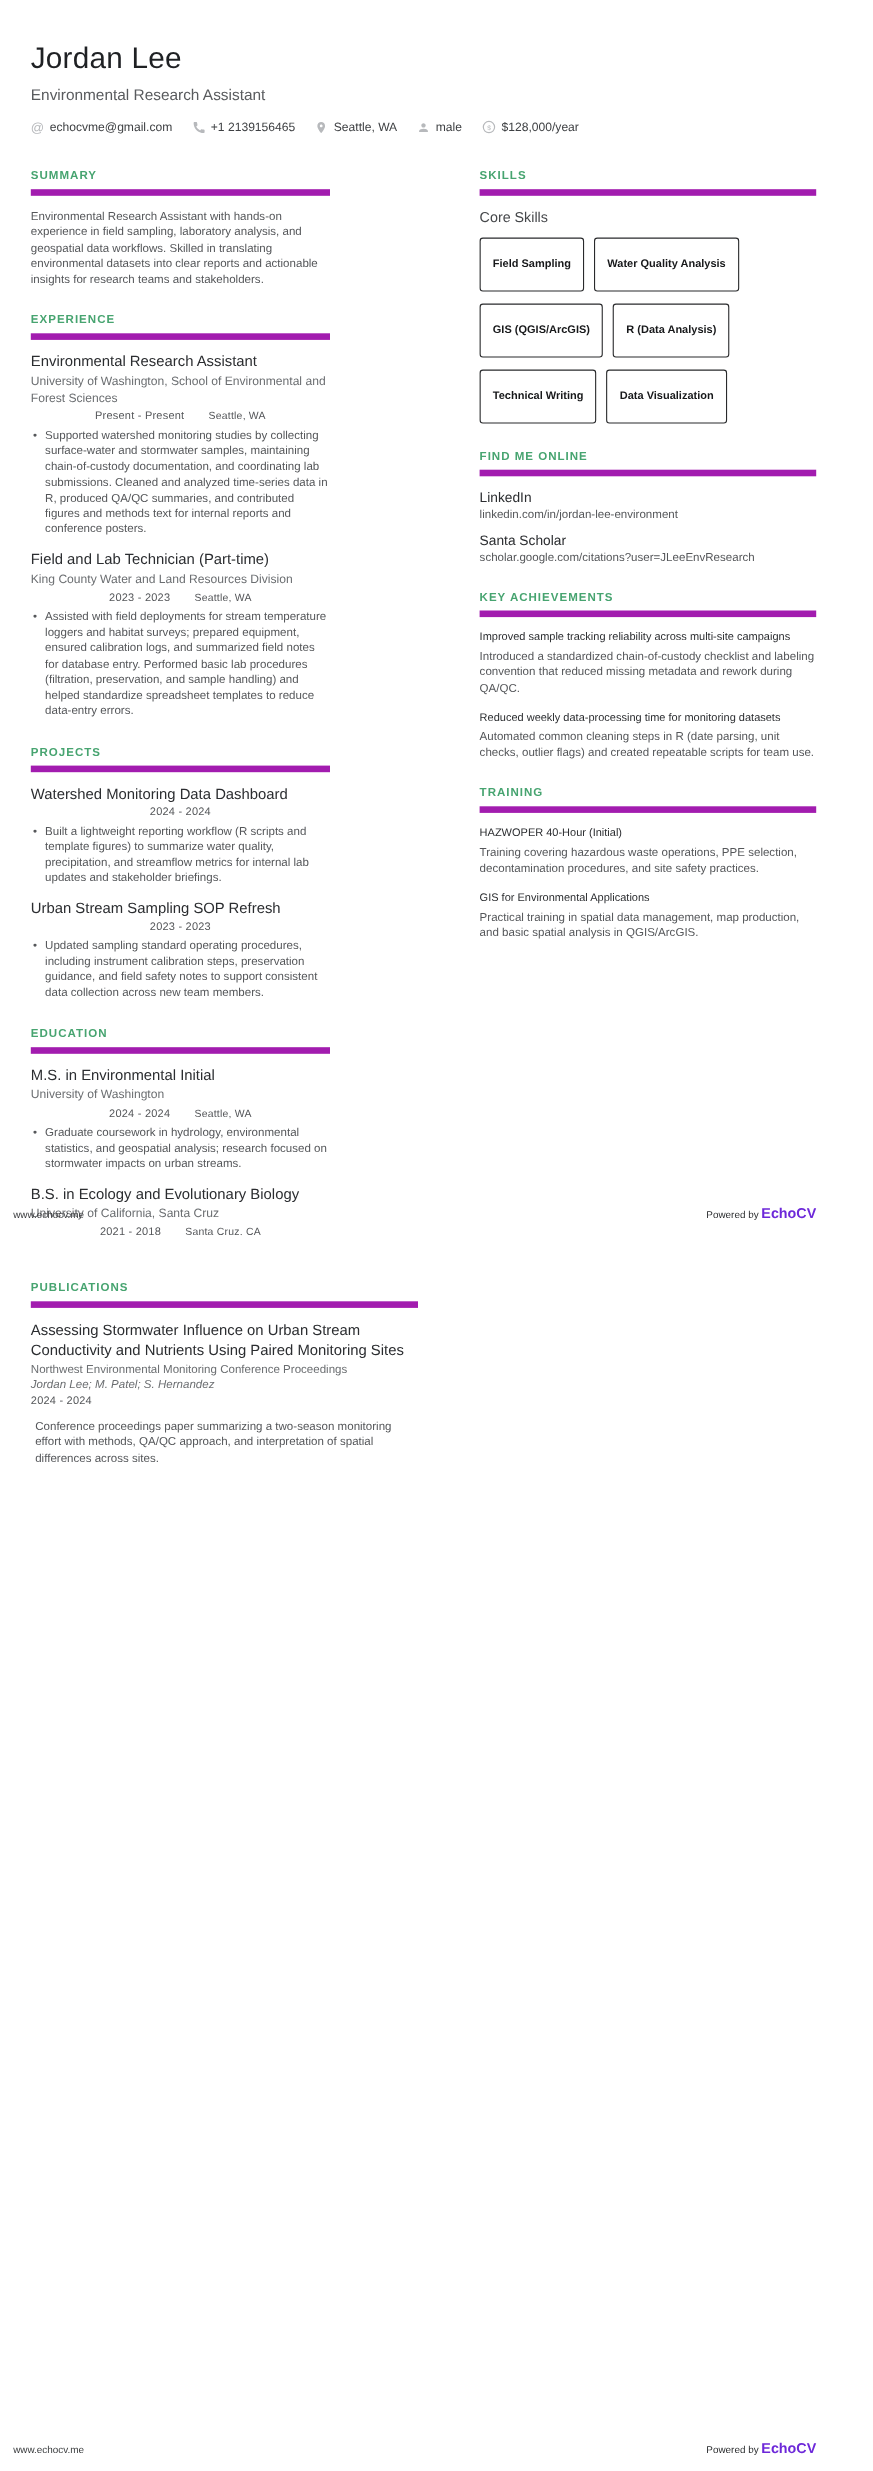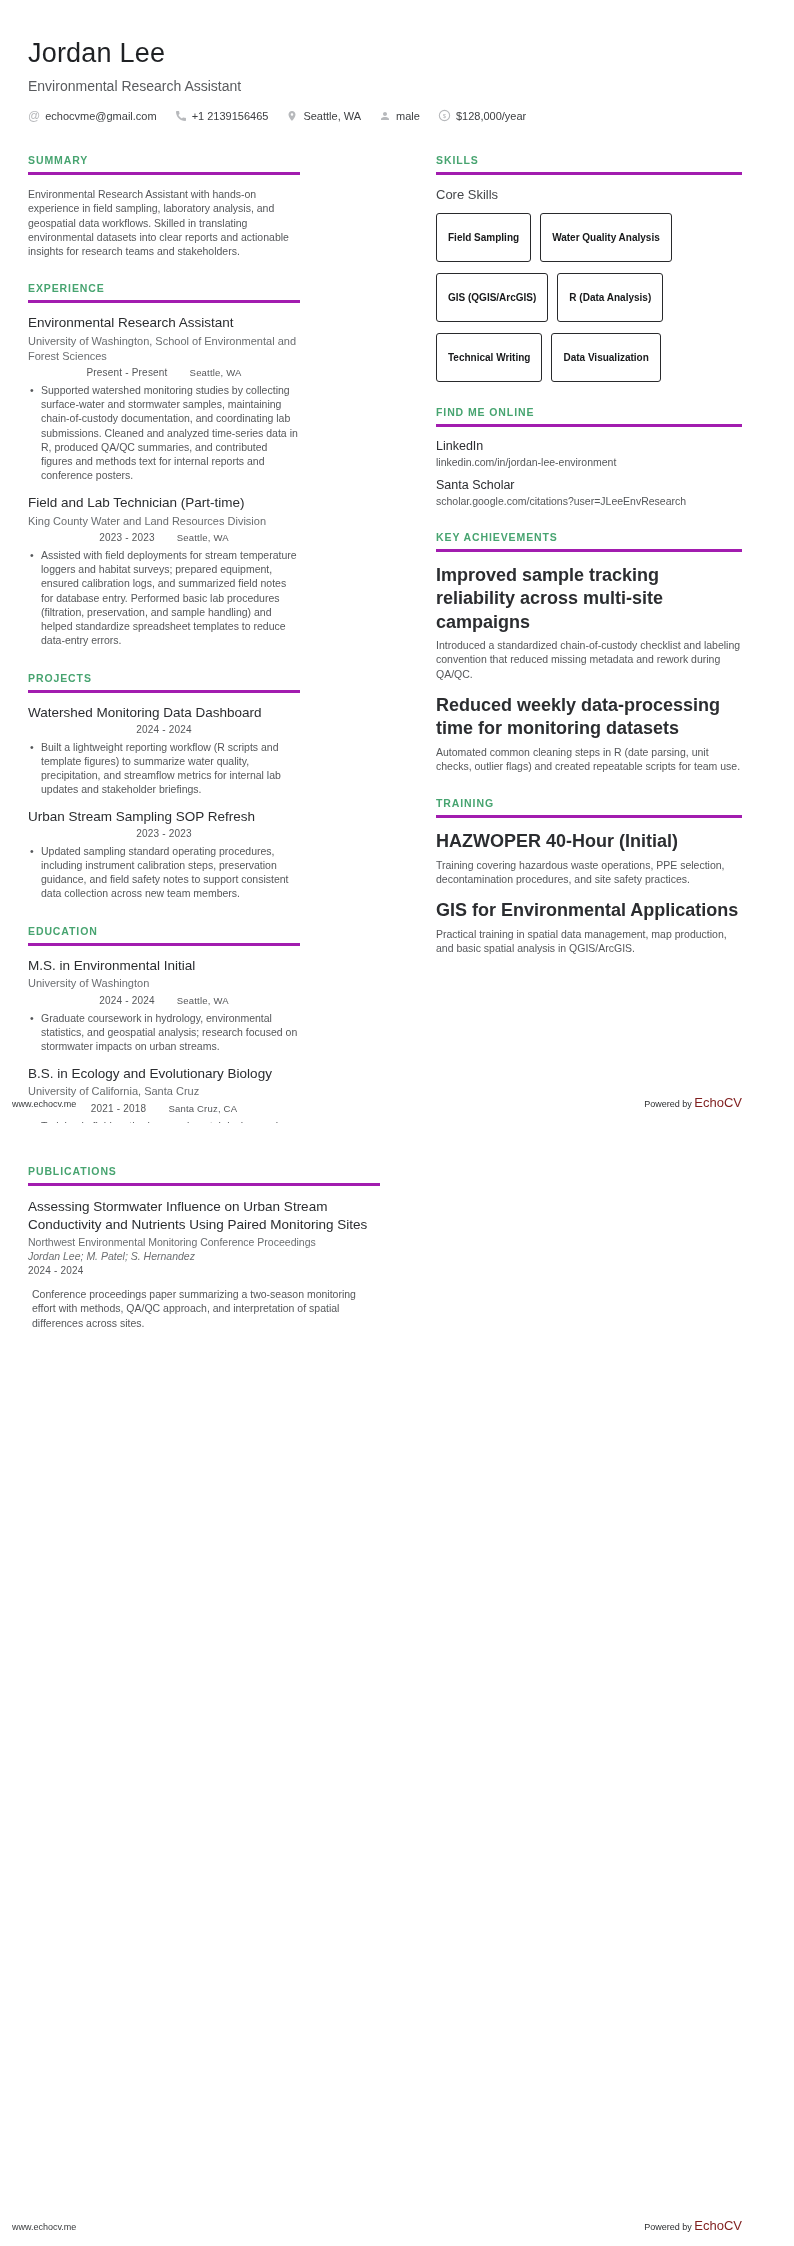--- a/index.html
+++ b/index.html
@@ -41,21 +41,21 @@
   .col-left{width:272px;flex:0 0 272px;}
   .col-right{width:306px;flex:0 0 306px;}
 
   .sec{margin-bottom:24px;}
   .sec-h{
     margin:0 0 12px 0;
     font-size:10.5px;
     font-weight:600;
     letter-spacing:.9px;
     color:#47a470;
-    border-bottom:3px solid #a21caf;
+    border-bottom:6px solid #a21caf;
     padding-bottom:6px;
   }
   .body-text{margin:0;font-size:10.5px;line-height:1.36;color:#55575a;}
 
   .item{margin-bottom:12px;}
   .item-title{margin:0 0 2px 0;font-size:13.5px;font-weight:500;color:#2b2d30;line-height:1.25;}
   .company{font-size:11px;color:#6b6e71;margin-bottom:4px;line-height:1.3;}
   .meta{font-size:10px;color:#55575a;margin-bottom:5px;letter-spacing:.2px;text-align:center;}
   .meta .loc{margin-left:22px;font-size:9.5px;}
   ul.bullets{margin:0;padding:0 0 0 13px;list-style:none;}
@@ -68,39 +68,39 @@
   .badge{
     display:inline-block;border:1px solid #292a2c;border-radius:3px;
     padding:18px 11px;font-size:10px;font-weight:700;color:#17181a;white-space:nowrap;
   }
 
   
   .link-label{font-size:12.5px;color:#2b2d30;margin:1px 0 3px;}
   .link-url{font-size:10.5px;color:#55575a;margin-bottom:10px;}
 
   
-  .ach-title{margin:0 0 4px 0;font-size:18px;font-weight:700;color:#2b2d30;line-height:1.3;}
+  .ach-title{margin:0 0 4px 0;font-size:10px;font-weight:400;color:#2b2d30;line-height:1.3;}
   .ach-desc{margin:0 0 13px 0;font-size:10.5px;line-height:1.36;color:#55575a;}
 
   
   .pub{width:352px;}
   .pub-title{margin:0 0 3px 0;font-size:13.5px;font-weight:500;color:#2b2d30;line-height:1.3;}
   .pub-venue{font-size:10.5px;color:#6b6e71;margin-bottom:2px;}
   .pub-authors{font-size:10.5px;font-style:italic;color:#6b6e71;margin-bottom:3px;}
   .pub-dates{font-size:10px;color:#55575a;letter-spacing:.2px;margin-bottom:11px;}
   .pub-desc{margin:4px;font-size:10.5px;line-height:1.36;color:#55575a;}
 
   
   .page-footer{
     position:absolute;left:12px;right:24px;bottom:13px;
     display:flex;justify-content:space-between;align-items:baseline;
   }
   .site{font-size:9px;color:#393b3d;}
   .powered{font-size:9px;color:#2c2e30;}
-  .brand{font-size:13px;color:#7f1d1d;}
+  .brand{font-size:13px;color:#6d28d9;font-weight:bold;}
 </style>
 </head>
 <body>
 
 <div>
 
   <section class="page page-1">
 
     <header>
       <h1 class="name">Jordan Lee</h1>

